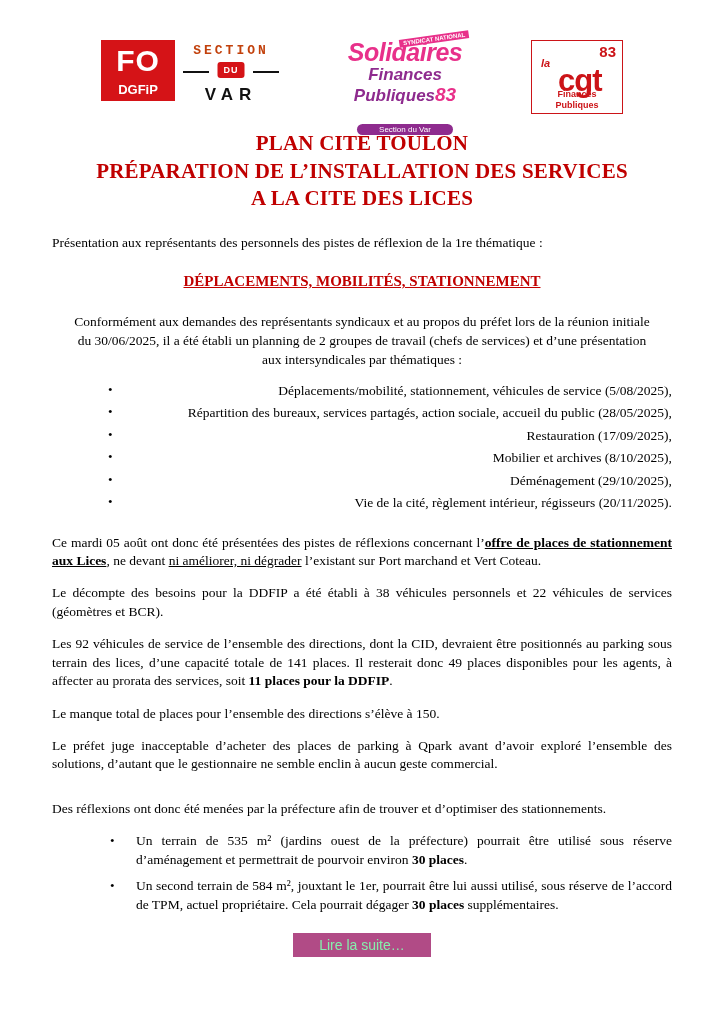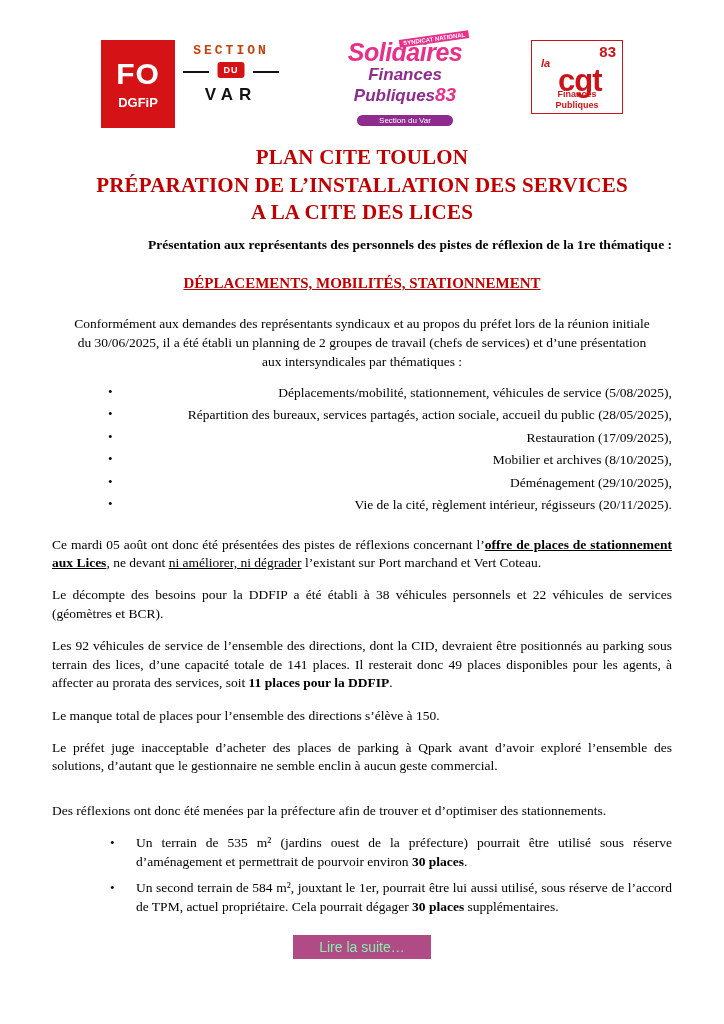--- a/index.html
+++ b/index.html
@@ -36,21 +36,21 @@
   
   .logo-fo {
     display: flex;
     align-items: stretch;
     gap: 8px;
   }
   .fo-block {
     background: #d51317;
     color: #ffffff;
     width: 74px;
-    height: 88px;
+    height: 61px;
     display: flex;
     flex-direction: column;
     justify-content: center;
     align-items: center;
     font-family: "Liberation Sans", sans-serif;
   }
   .fo-block .fo-big {
     font-size: 30px;
     font-weight: bold;
     line-height: 1;
@@ -137,21 +137,21 @@
   .sol-mid .sol-pub {
     display: inline-block;
   }
   .sol-83 {
     color: #e8308a;
     font-size: 19px;
     font-weight: bold;
     font-style: italic;
   }
   .sol-section {
-    margin-top: 10px;
+    margin-top: 19px;
     display: inline-block;
     background: #8e2b8e;
     color: #fff;
     font-size: 8px;
     padding: 1px 22px;
     border-radius: 8px;
   }
   .sol-flag {
     position: absolute;
     top: -5px;
@@ -218,24 +218,24 @@
     color: #c00000;
     font-weight: bold;
     font-size: 21px;
     text-align: center;
     line-height: 1.32;
     margin-top: 16px;
     margin-bottom: 0;
     letter-spacing: 0.2px;
   }
   .subtitle {
-    text-align: right;
-    font-weight: bold;
+    text-align: left;
+    font-weight: normal;
     font-size: 13.5px;
-    margin-top: 10px;
+    margin-top: 22px;
   }
   .theme-title {
     text-align: center;
     font-weight: bold;
     font-size: 15px;
     color: #c00000;
     text-decoration: underline;
     margin-top: 22px;
   }
 

